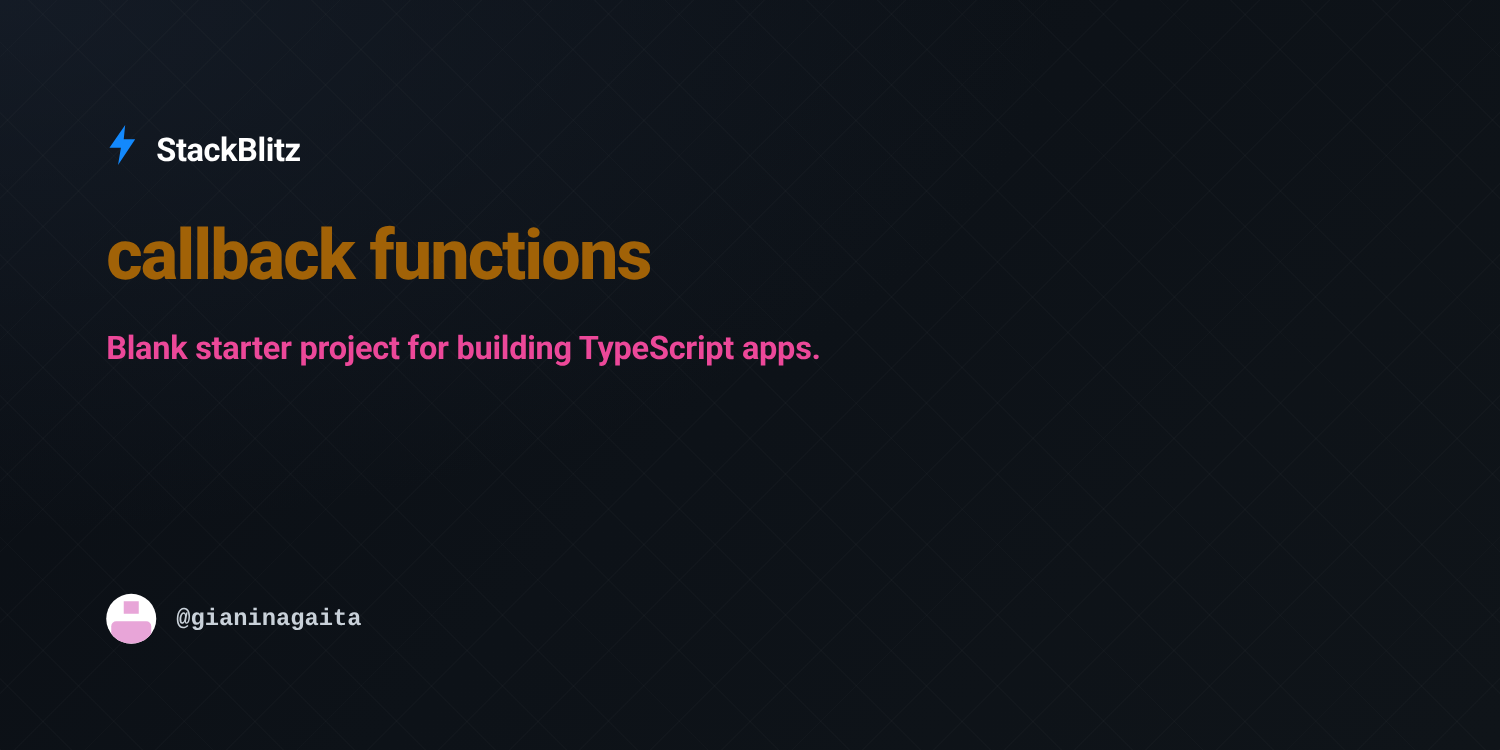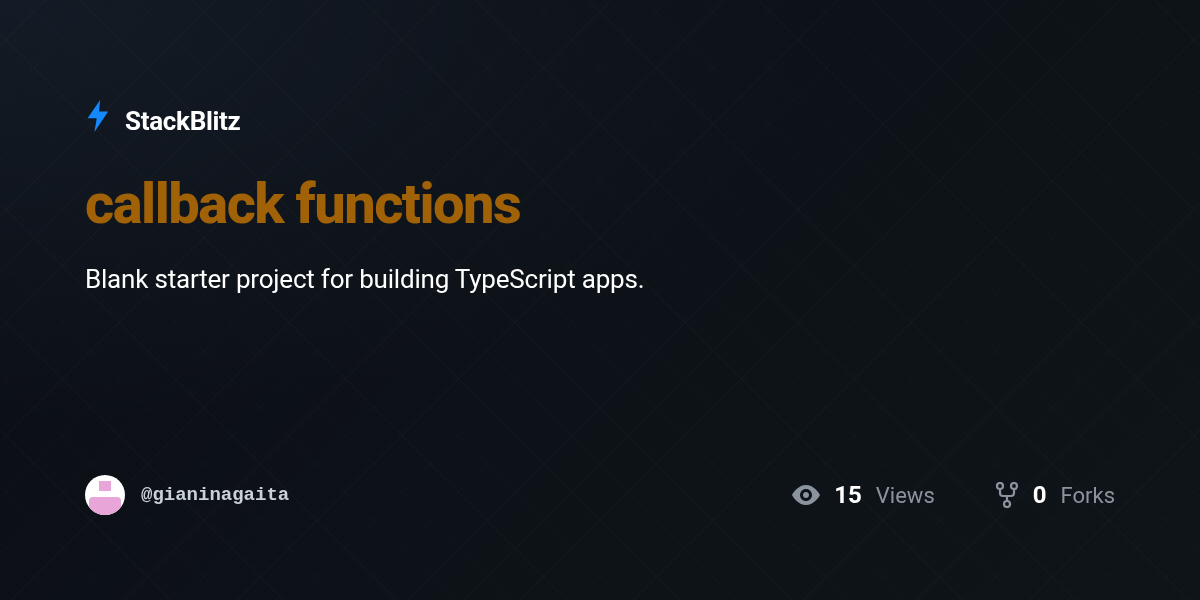--- a/index.html
+++ b/index.html
@@ -48,22 +48,22 @@
       font-size: 56px;
       font-weight: 800;
       color: #a16207;
       letter-spacing: -1.5px;
       margin-bottom: 28px;
       line-height: 1.1;
     }
 
     .project-description {
       font-size: 26px;
-      font-weight: 400;
-      color: #ffffff;
+      font-weight: 700;
+      color: #ec4899;
       letter-spacing: -0.2px;
     }
 
     .footer-row {
       position: absolute;
       bottom: 85px;
       left: 85px;
       right: 85px;
       display: flex;
       align-items: center;
@@ -161,42 +161,15 @@
 
   <p class="project-description">Blank starter project for building TypeScript apps.</p>
 
   <div class="footer-row">
 
     <div class="author">
       <div class="avatar"></div>
       <span class="username">@gianinagaita</span>
     </div>
 
-    <div class="stats">
-
-      <div class="stat">
-        <span class="stat-icon">
-          <svg width="28" height="20" viewBox="0 0 28 20" fill="currentColor">
-            <path d="M14 0 C6 0 1 8 0 10 C1 12 6 20 14 20 C22 20 27 12 28 10 C27 8 22 0 14 0 Z M14 16 C10.7 16 8 13.3 8 10 C8 6.7 10.7 4 14 4 C17.3 4 20 6.7 20 10 C20 13.3 17.3 16 14 16 Z M14 7 C12.3 7 11 8.3 11 10 C11 11.7 12.3 13 14 13 C15.7 13 17 11.7 17 10 C17 8.3 15.7 7 14 7 Z"></path>
-          </svg>
-        </span>
-        <span class="stat-count">15</span>
-        <span class="stat-label">Views</span>
-      </div>
-
-      <div class="stat">
-        <span class="stat-icon">
-          <svg width="24" height="26" viewBox="0 0 24 26" fill="none" stroke="currentColor" stroke-width="2.2">
-            <circle cx="5" cy="4" r="3"></circle>
-            <circle cx="19" cy="4" r="3"></circle>
-            <circle cx="12" cy="22" r="3"></circle>
-            <path d="M5 7 L5 11 Q5 14 8 14 L16 14 Q19 14 19 11 L19 7"></path>
-            <path d="M12 14 L12 19"></path>
-          </svg>
-        </span>
-        <span class="stat-count">0</span>
-        <span class="stat-label">Forks</span>
-      </div>
-
-    </div>
   </div>
 
 </div>
 
 </body></html>

